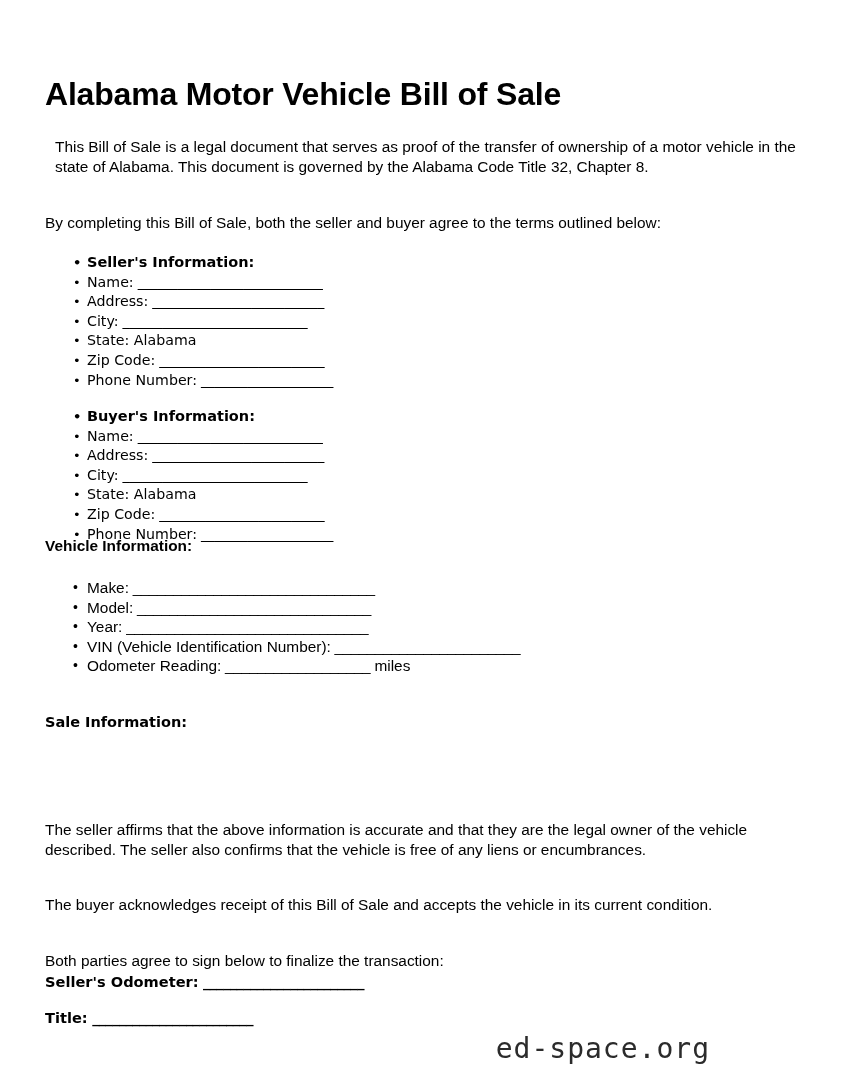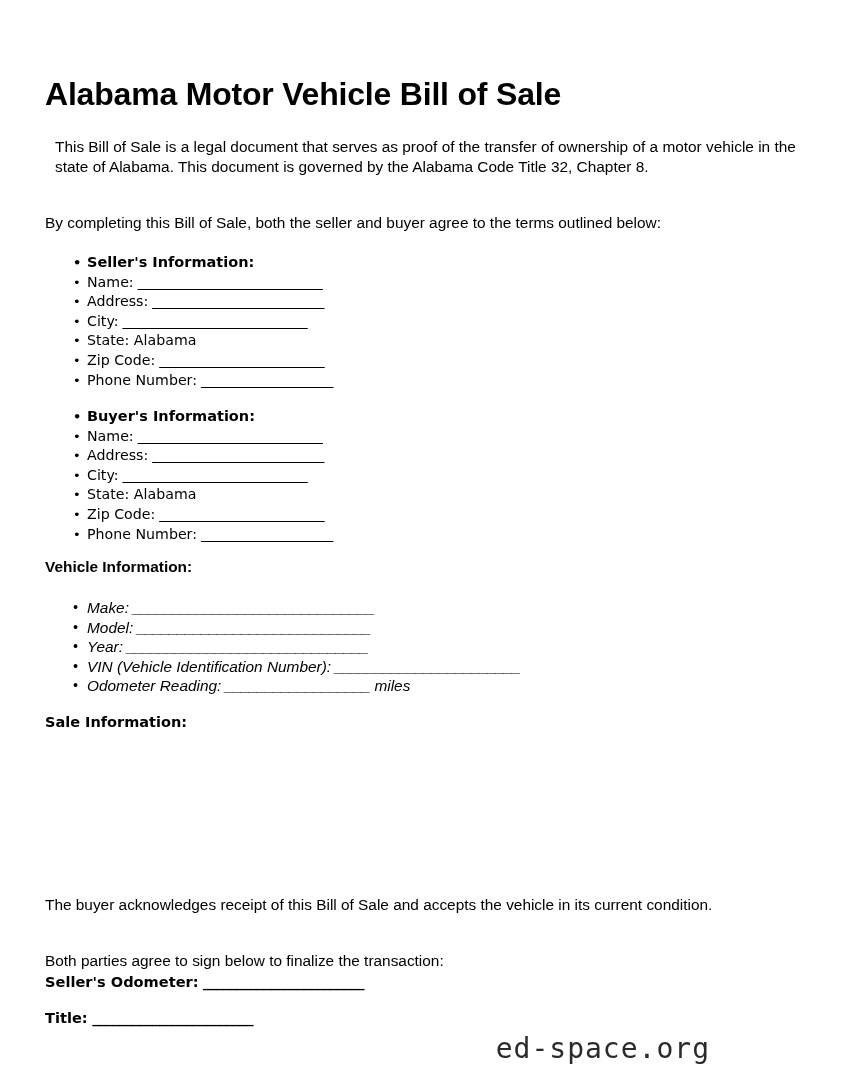--- a/index.html
+++ b/index.html
@@ -59,21 +59,21 @@
     font-family: "DejaVu Sans", sans-serif;
     font-weight: bold;
     font-size: 14.5px;
     line-height: 20px;
     white-space: nowrap;
   }
   .sec-heading.condensed {
     font-family: "Liberation Sans", sans-serif;
     font-size: 15.4px;
   }
-  .head-vehicle { top: 557px; }
+  .head-vehicle { top: 536px; }
   .head-sale    { top: 712px; }
 
   
   .blist {
     position: absolute;
     left: 73px;
     margin: 0;
     padding: 0;
     list-style: none;
   }
@@ -102,21 +102,21 @@
   
   .blist.narrow li {
     font-family: "Liberation Sans", sans-serif;
     font-size: 15.4px;
     line-height: 19.6px;
   }
   .blist.narrow li::before { font-size: 14px; }
 
   .list-seller  { top: 253px; }
   .list-buyer   { top: 407px; }
-  .list-vehicle { top: 598px; font-style: italic; }
+  .list-vehicle { top: 578px; }
   .list-sale    { top: 749px; }
 
   
   .fill {
     font-family: "DejaVu Sans", sans-serif;
     letter-spacing: -0.5px;
     text-align: right;
   }
   .blist.narrow .fill,
   .para .fill {
@@ -229,20 +229,21 @@
       <span>VIN (Vehicle Identification Number):</span><span class="fill"> _______________________</span>
     </li>
     <li>
       <span>Odometer Reading:</span><span class="fill"> __________________</span><span> miles</span>
     </li>
   </ul>
 
   <div class="sec-heading head-sale">Sale Information:</div>
 
 
+  <p class="para para-affirm">The seller affirms that the above information is accurate and that they are the legal owner of the vehicle described. The seller also confirms that the vehicle is free of any liens or encumbrances.</p>
 
   <p class="para para-ack">The buyer acknowledges receipt of this Bill of Sale and accepts the vehicle in its current condition.</p>
 
   <p class="para para-sign">Both parties agree to sign below to finalize the transaction:</p>
 
   <div class="sig-line sig-seller">
     <span>Seller's Odometer:</span><span class="fill"> ________________________</span>
   </div>
 
   <div class="sig-line sig-date">

